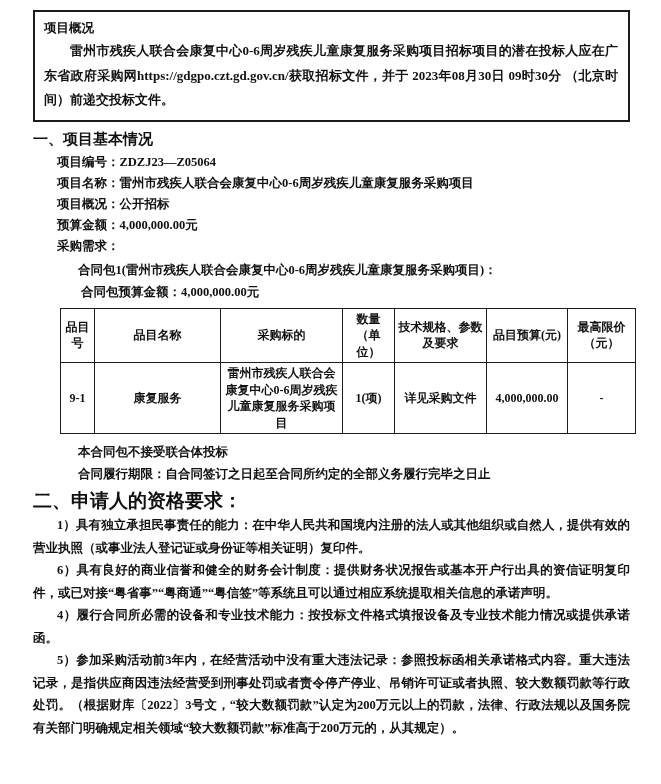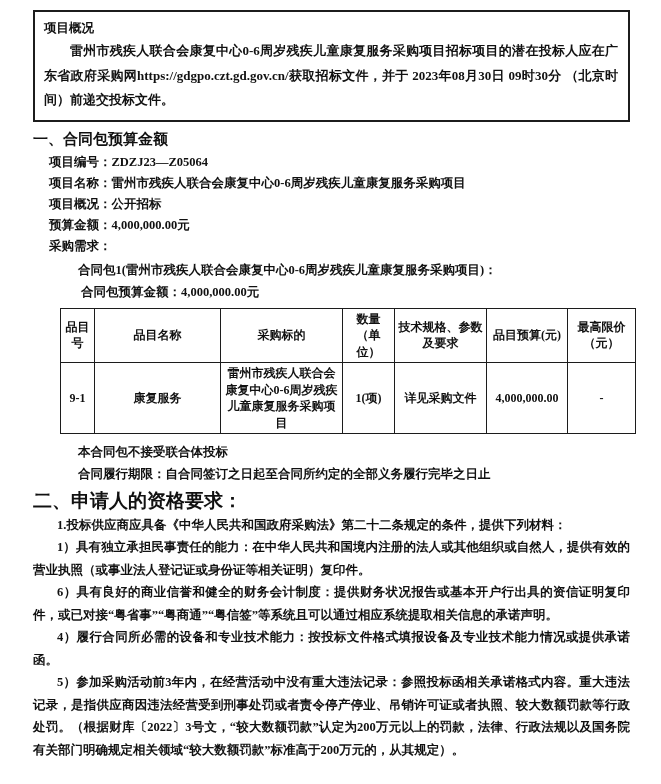--- a/index.html
+++ b/index.html
@@ -50,21 +50,21 @@
     line-height: 18px;
     margin: 7px 0 4px 0;
   }
   
   .line {
     font-size: 12.5px;
     line-height: 21px;
     white-space: nowrap;
   }
   .lh22 { line-height: 22px; }
-  .lvl1 { margin-left: 16px; }
+  .lvl1 { margin-left: 24px; }
   .lvl2 { margin-left: 45px; }
   .lvl2b { margin-left: 48px; }
   .pkg-first { margin-top: 2px; }
   
   table.items {
     border-collapse: collapse;
     table-layout: fixed;
     width: 575px;
     margin: 5px 0 7px 27px;
     font-size: 12px;
@@ -98,21 +98,21 @@
 </head>
 <body>
 
 <div class="page">
 
   <div class="overview-box">
     <div class="overview-title">项目概况</div>
     <p class="overview-para"><span>雷州市残疾人联合会康复中心0-6周岁残疾儿童康复服务采购项目招标项目的潜在投标人应在广东省政府采购网</span><span>https://gdgpo.czt.gd.gov.cn/</span><span>获取招标文件，并于 2023年08月30日 09时30分 （北京时间）前递交投标文件。</span></p>
   </div>
 
-  <div class="sec-heading">一、合同包预算金额</div>
+  <div class="sec-heading">一、项目基本情况</div>
 
   <div class="line lvl1"><span>项目编号：</span><span>ZDZJ23—Z05064</span></div>
   <div class="line lvl1"><span>项目名称：</span><span>雷州市残疾人联合会康复中心0-6周岁残疾儿童康复服务采购项目</span></div>
   <div class="line lvl1"><span>项目概况：</span><span>公开招标</span></div>
   <div class="line lvl1"><span>预算金额：</span><span>4,000,000.00元</span></div>
   <div class="line lvl1"><span>采购需求：</span><span></span></div>
 
   <div class="line lh22 lvl2 pkg-first">合同包1(雷州市残疾人联合会康复中心0-6周岁残疾儿童康复服务采购项目)：</div>
   <div class="line lh22 lvl2b"><span>合同包预算金额：</span><span>4,000,000.00元</span></div>
 
@@ -148,20 +148,19 @@
         <td class="num-right">-</td>
       </tr>
     </tbody>
   </table>
 
   <div class="line lh22 lvl2">本合同包不接受联合体投标</div>
   <div class="line lh22 lvl2">合同履行期限：自合同签订之日起至合同所约定的全部义务履行完毕之日止</div>
 
   <div class="sec-heading-2">二、申请人的资格要求：</div>
 
-  <div class="intro-line">1.投标供应商应具备《中华人民共和国政府采购法》第二十二条规定的条件，提供下列材料：</div>
 
   <p class="para">1）具有独立承担民事责任的能力：在中华人民共和国境内注册的法人或其他组织或自然人，提供有效的营业执照（或事业法人登记证或身份证等相关证明）复印件。</p>
   <p class="para">6）具有良好的商业信誉和健全的财务会计制度：提供财务状况报告或基本开户行出具的资信证明复印件，或已对接“粤省事”“粤商通”“粤信签”等系统且可以通过相应系统提取相关信息的承诺声明。</p>
   <p class="para">4）履行合同所必需的设备和专业技术能力：按投标文件格式填报设备及专业技术能力情况或提供承诺函。</p>
   <p class="para">5）参加采购活动前3年内，在经营活动中没有重大违法记录：参照投标函相关承诺格式内容。重大违法记录，是指供应商因违法经营受到刑事处罚或者责令停产停业、吊销许可证或者执照、较大数额罚款等行政处罚。（根据财库〔2022〕3号文，“较大数额罚款”认定为200万元以上的罚款，法律、行政法规以及国务院有关部门明确规定相关领域“较大数额罚款”标准高于200万元的，从其规定）。</p>
 
 </div>
 
 </body></html>

